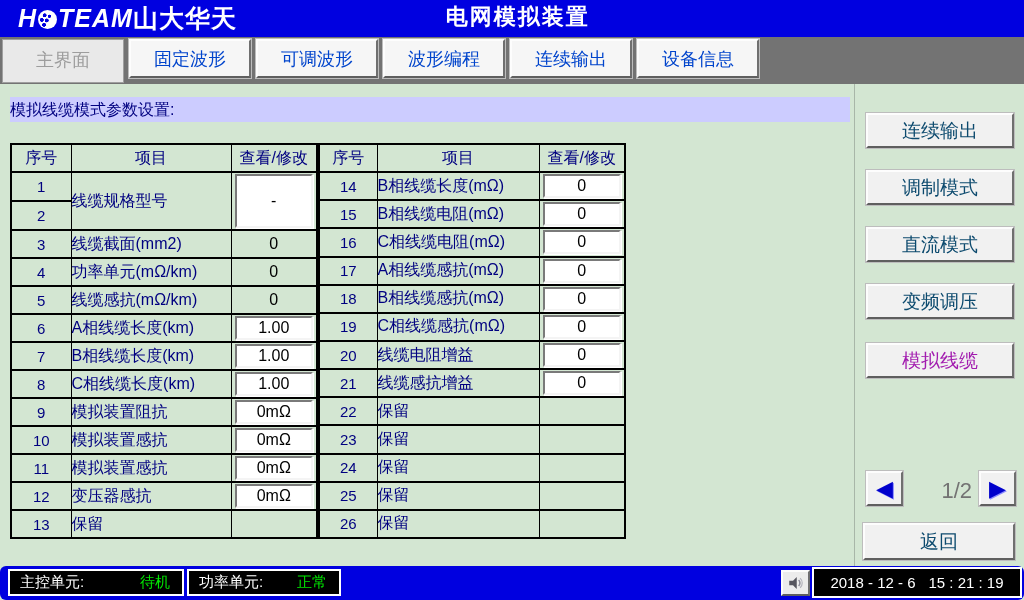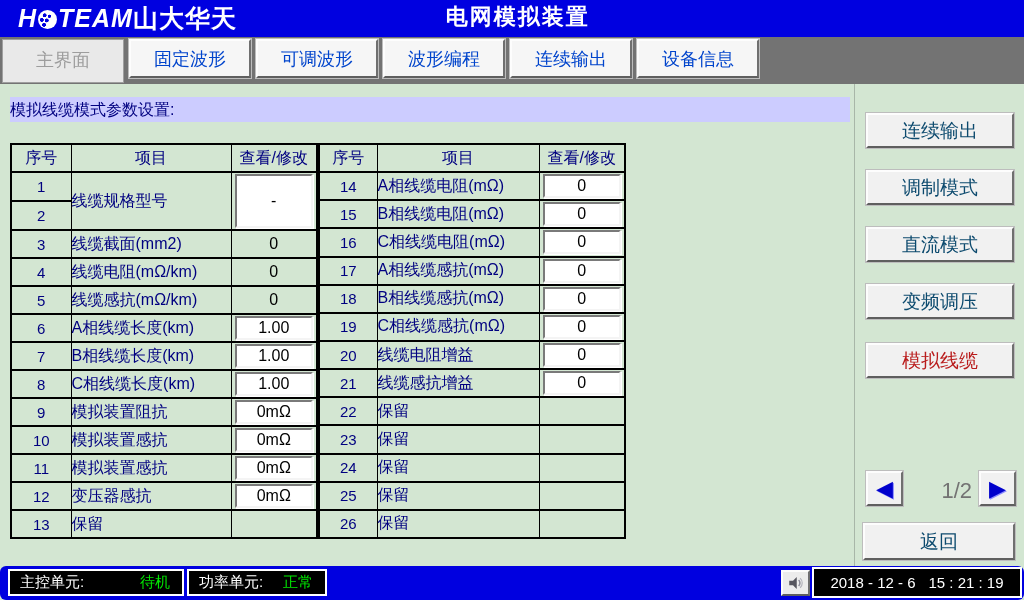--- a/index.html
+++ b/index.html
@@ -50,21 +50,21 @@
     border-color:#7a7a7a #f4f4f4 #f4f4f4 #7a7a7a; box-shadow:1px 1px 0 #ffffff;
     display:flex; align-items:center; justify-content:center;
     color:#000; font-size:16px; cursor:pointer; }
   .vbox.tall { height:54px; }
 
   
   .v-divider { position:absolute; left:854px; top:84px; width:1px; height:482px; background:#a8b6a8; }
   .side-btn { position:absolute; left:866px; width:148px; height:35px; font-size:19px;
     background:#f1f1f1; color:#0c4a6e; text-align:center; line-height:31px; cursor:pointer;
     border:2px solid; border-color:#fdfdfd #6f6f6f #5f5f5f #fdfdfd; outline:1px solid #bdbdbd; }
-  .side-btn.disabled { color:#b91c1c; cursor:default; }
+  .side-btn.disabled { color:#a21caf; cursor:default; }
   .arrow-btn { position:absolute; width:37px; height:35px; background:#f1f1f1;
     border:2px solid; border-color:#fdfdfd #6f6f6f #5f5f5f #fdfdfd; outline:1px solid #bdbdbd;
     display:flex; align-items:center; justify-content:center; cursor:pointer; }
   .arrow-glyph { color:#0000cc; font-size:22px; line-height:1;
     text-shadow:1px 1px 0 #8a8aff; }
   .page-indicator { position:absolute; left:918px; top:478px; width:54px; text-align:right;
     color:#737373; font-size:22px; }
 
   
   .statusbar { position:absolute; left:0; top:566px; width:1024px; height:34px; background:#0000e0;border-radius:6px; }
@@ -128,21 +128,21 @@
       <tr>
         <td class="num">2</td>
       </tr>
       <tr>
         <td class="num">3</td>
         <td class="item">线缆截面(mm2)</td>
         <td class="vcell"><span class="plain">0</span></td>
       </tr>
       <tr>
         <td class="num">4</td>
-        <td class="item">线缆电阻(mΩ/km)</td>
+        <td class="item">功率单元(mΩ/km)</td>
         <td class="vcell"><span class="plain">0</span></td>
       </tr>
       <tr>
         <td class="num">5</td>
         <td class="item">线缆感抗(mΩ/km)</td>
         <td class="vcell"><span class="plain">0</span></td>
       </tr>
       <tr>
         <td class="num">6</td>
         <td class="item">A相线缆长度(km)</td>
@@ -207,21 +207,21 @@
           <col style="width:86px">
         </colgroup>
       <tbody>
           <tr>
         <th>序号</th>
         <th>项目</th>
         <th>查看/修改</th>
       </tr>
       <tr>
         <td class="num">14</td>
-        <td class="item">A相线缆电阻(mΩ)</td>
+        <td class="item">B相线缆长度(mΩ)</td>
         <td class="vcell">
               <div class="vbox">0</div>
             </td>
       </tr>
       <tr>
         <td class="num">15</td>
         <td class="item">B相线缆电阻(mΩ)</td>
         <td class="vcell">
               <div class="vbox">0</div>
             </td>
@@ -312,21 +312,21 @@
     <span class="arrow-glyph">▶</span>
   </div>
 
   <div class="side-btn" style="left:863px; top:523px; width:152px; height:37px; line-height:33px;">返回</div>
 
   <footer class="statusbar">
     <div class="status-box" style="left:8px; width:176px;">
       <span class="status-label">主控单元:</span>
       <span class="status-value">待机</span>
     </div>
-    <div class="status-box" style="left:187px; width:140px;">
+    <div class="status-box" style="left:187px; width:154px;">
       <span class="status-label">功率单元:</span>
       <span class="status-value">正常</span>
     </div>
     <div class="speaker-btn">
       <svg width="18" height="18" viewBox="0 0 24 24">
         <polygon points="3,9 8,9 13,4 13,20 8,15 3,15" fill="#55555e"></polygon>
         <path d="M15.5 8 A 5.5 5.5 0 0 1 15.5 16" fill="none" stroke="#8d8d99" stroke-width="2"></path>
         <path d="M17.5 5.5 A 9 9 0 0 1 17.5 18.5" fill="none" stroke="#b3b3bd" stroke-width="1.6"></path>
       </svg>
     </div>

